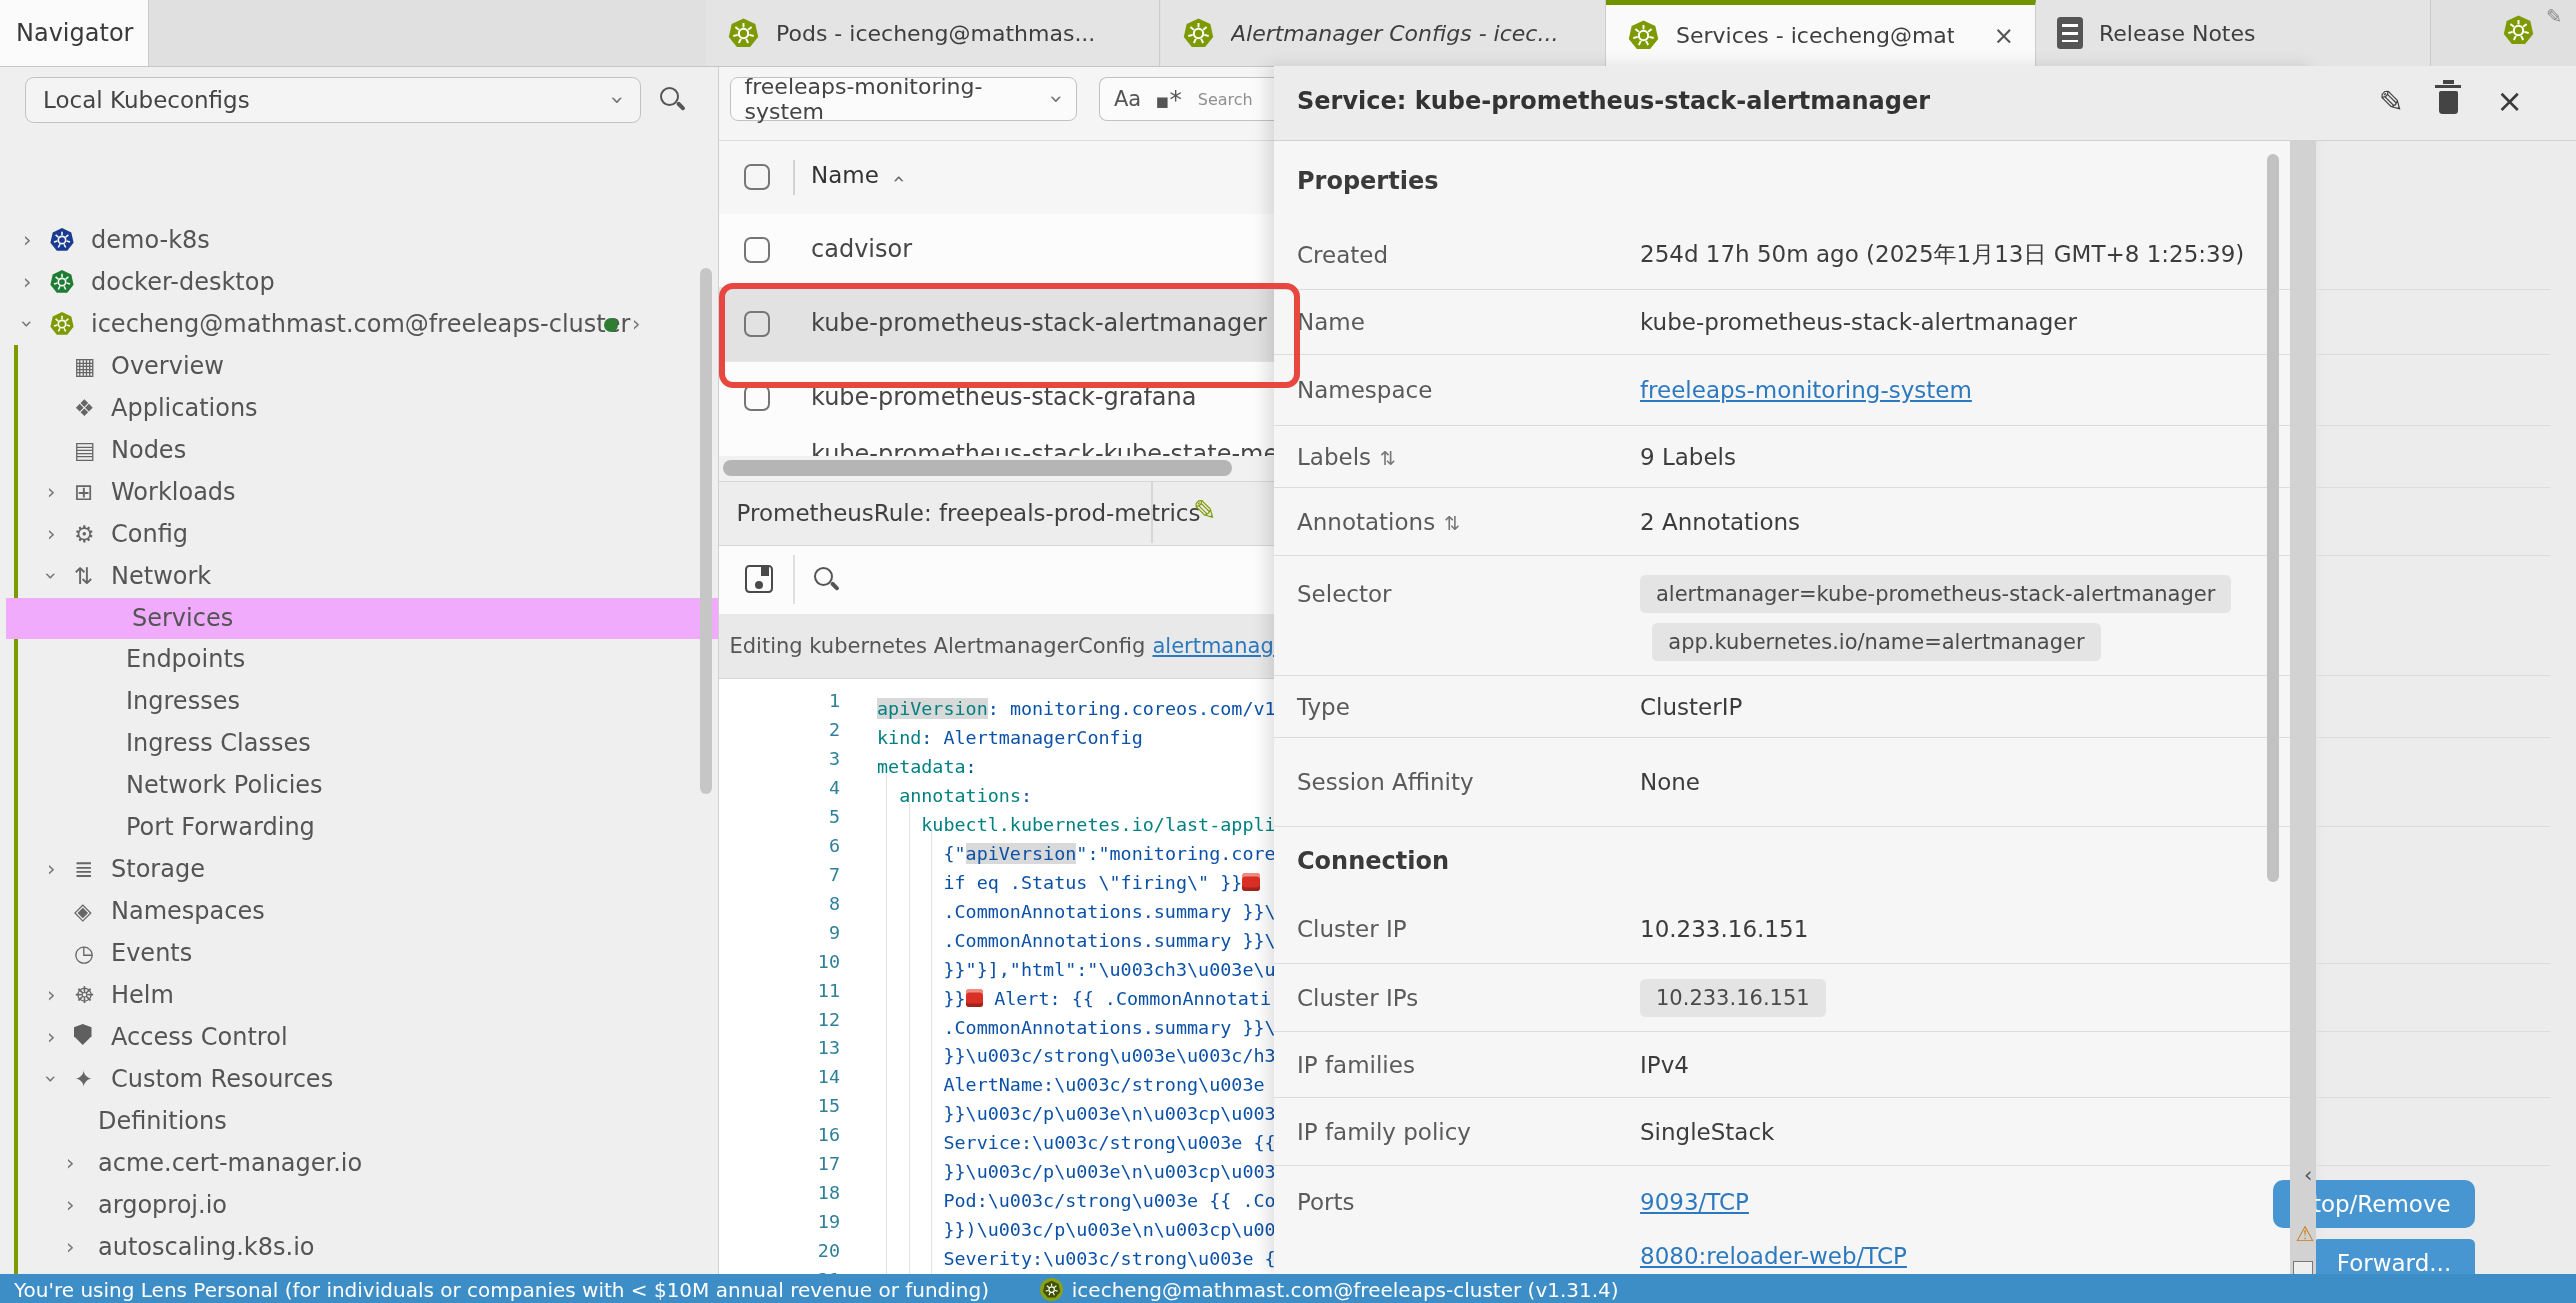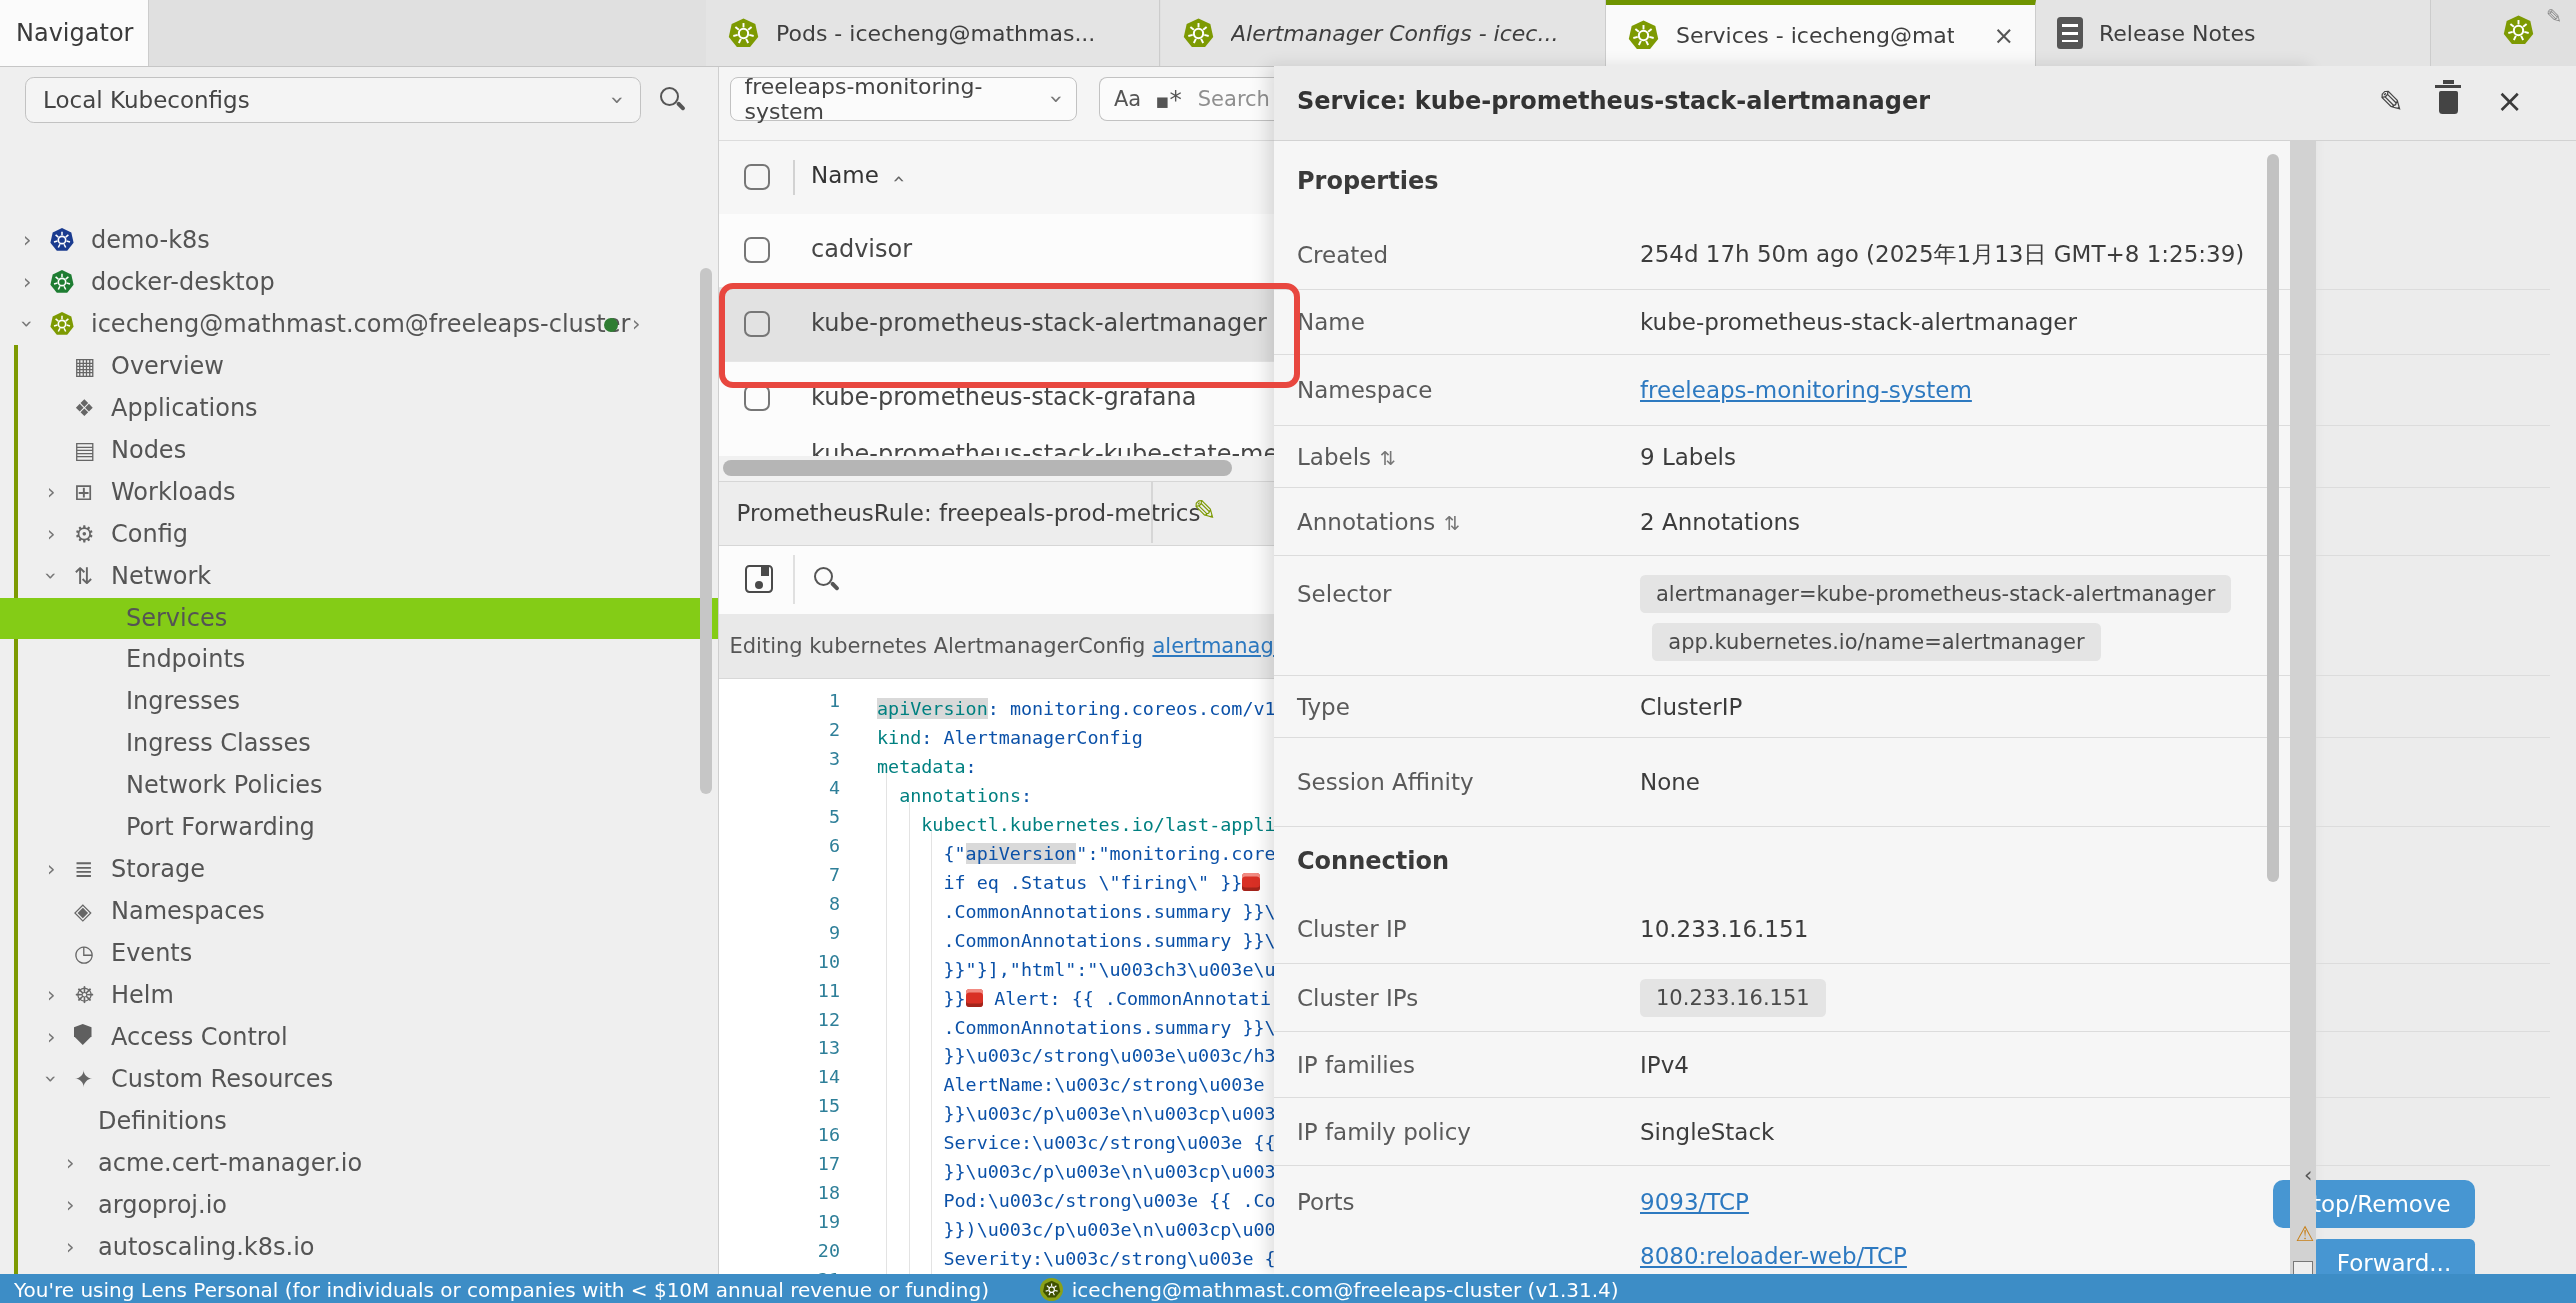--- a/index.html
+++ b/index.html
@@ -24,41 +24,41 @@
 
   
   #sidebar{position:absolute;left:0;top:66px;width:719px;height:1208px;background:#efefef;border-right:1.8px solid #cfcfcf;box-sizing:border-box;z-index:10;overflow:hidden;}
   #kubeselect{position:absolute;left:24.6px;top:11.4px;width:616px;height:46px;border:1.8px solid #c2c2c2;border-radius:8.8px;display:flex;align-items:center;padding:0 17.5px;box-sizing:border-box;font-size:23px;color:#444;background:#f4f4f4;}
   #kubeselect .chev{margin-left:auto;}
   #sidebar-search{position:absolute;left:660px;top:21px;}
   .rot90{display:inline-block;transform:rotate(90deg);font-size:23px;color:#777;}
   .rotm90{display:inline-block;transform:rotate(-90deg);font-size:21px;color:#666;}
   #tree{position:absolute;left:0;top:83px;width:719px;height:1125px;}
   .titem{position:absolute;left:0;width:719px;height:41px;font-size:24px;color:#545454;}
-  .titem.sel{background:#84cc16;}
+  .titem.sel{background:#f0abfc;margin-left:6px;}
   .titem .arrow{position:absolute;top:8px;font-size:21px;color:#777;}
   .titem .arrow.down{transform:rotate(90deg);}
   .titem .gicon{position:absolute;top:7px;font-size:23px;color:#666;line-height:26px;}
   .titem .gicon svg{width:26px;height:26px;}
   .titem .tlabel{position:absolute;top:6.1px;white-space:nowrap;}
   .dot{position:absolute;left:604px;top:14px;width:14px;height:14px;border-radius:50%;background:#2f7d32;}
   .titem .trail{position:absolute;left:632px;top:8px;font-size:21px;color:#777;}
   #cluster-line{position:absolute;left:14px;top:279px;width:3.5px;height:995px;background:#7d9a02;}
   #side-scroll{position:absolute;left:700px;top:202px;width:12.3px;height:526px;background:#c6c6c6;border-radius:6.1px;}
   .shield{display:inline-block;width:17.5px;height:21px;background:#5f5f5f;clip-path:polygon(50% 0,100% 16%,100% 58%,50% 100%,0 58%,0 16%);}
 
   
   #middle{position:absolute;left:719px;top:66px;width:555px;height:1208px;background:#fcfcfc;z-index:20;overflow:hidden;}
   #mid-toolbar{position:absolute;left:0;top:0;width:555px;height:75px;background:#f5f5f5;border-bottom:1.8px solid #dcdcdc;box-sizing:border-box;}
   #ns-select{position:absolute;left:10.5px;top:11.4px;width:347px;height:44px;border:1.8px solid #c2c2c2;border-radius:8px;background:#fbfbfb;display:flex;align-items:center;padding:0 14px;box-sizing:border-box;font-size:22px;color:#444;}
   #ns-select .chev{margin-left:auto;}
   #search-box{position:absolute;left:380px;top:11.4px;width:175px;height:44px;border:1.8px solid #c2c2c2;border-right:none;border-radius:8px 0 0 8px;background:#fbfbfb;display:flex;align-items:center;gap:14px;padding-left:14px;box-sizing:border-box;}
   #search-box .aa{font-size:21px;color:#555;}
   #search-box .regex{font-size:21px;color:#555;}
-  #search-box input{border:none;outline:none;background:transparent;font-size:21px;color:#444;width:79px;font-family:inherit;}
+  #search-box input{border:none;outline:none;background:transparent;font-size:16px;color:#444;width:79px;font-family:inherit;}
   #search-box input::placeholder{color:#8f8f8f;}
 
   #tbl-header{position:absolute;left:0;top:75px;width:555px;height:74px;background:#f6f6f6;border-bottom:1.8px solid #dadada;box-sizing:border-box;font-size:23px;color:#333;}
   .cb{position:absolute;left:24.6px;top:23px;width:26px;height:26px;border:2.6px solid #767676;border-radius:7px;box-sizing:border-box;}
   #tbl-header .coldiv{position:absolute;left:74px;top:19.3px;width:1.8px;height:35px;background:#d2d2d2;}
   #tbl-header .hname{position:absolute;left:92px;top:21px;font-weight:500;}
   #tbl-header .sortcaret{position:absolute;left:175px;top:26px;}
   .trow{position:absolute;left:0;width:555px;height:74px;border-bottom:1.8px solid #e6e6e6;box-sizing:border-box;font-size:24px;color:#464646;background:#fcfcfc;}
   .trow.sel{background:#e2e2e2;}
   .trow .cb{top:23px;}

